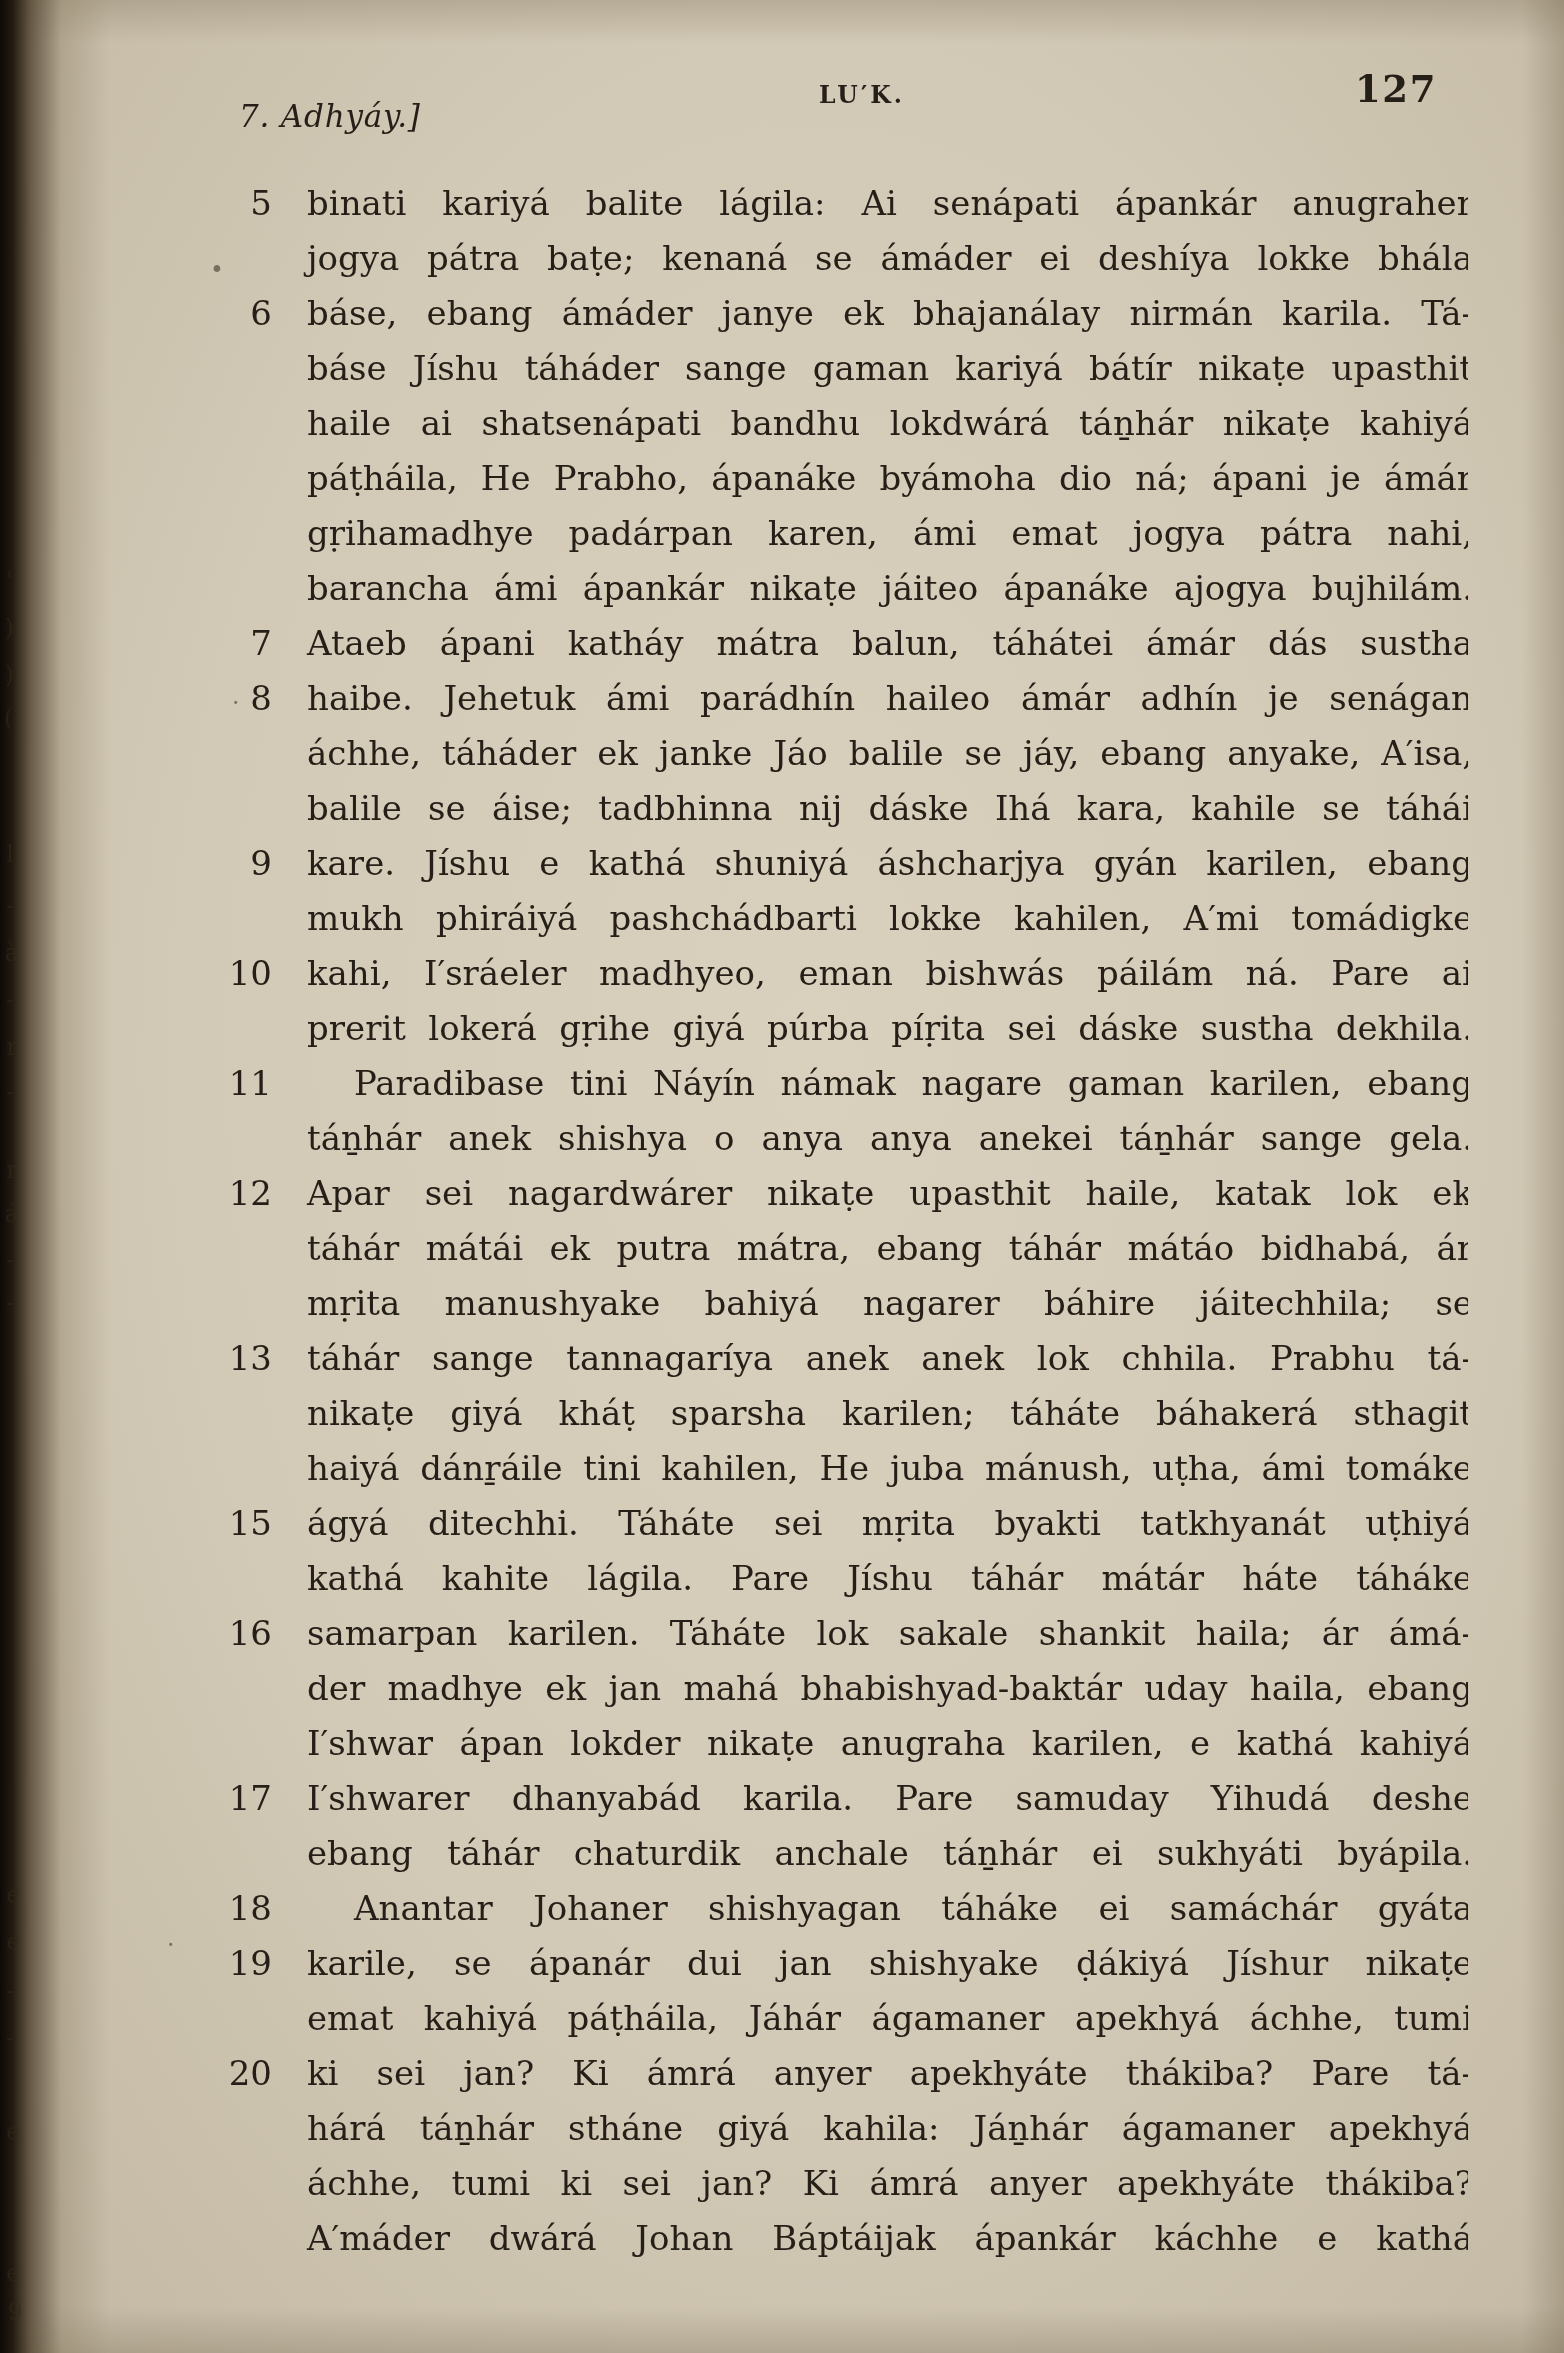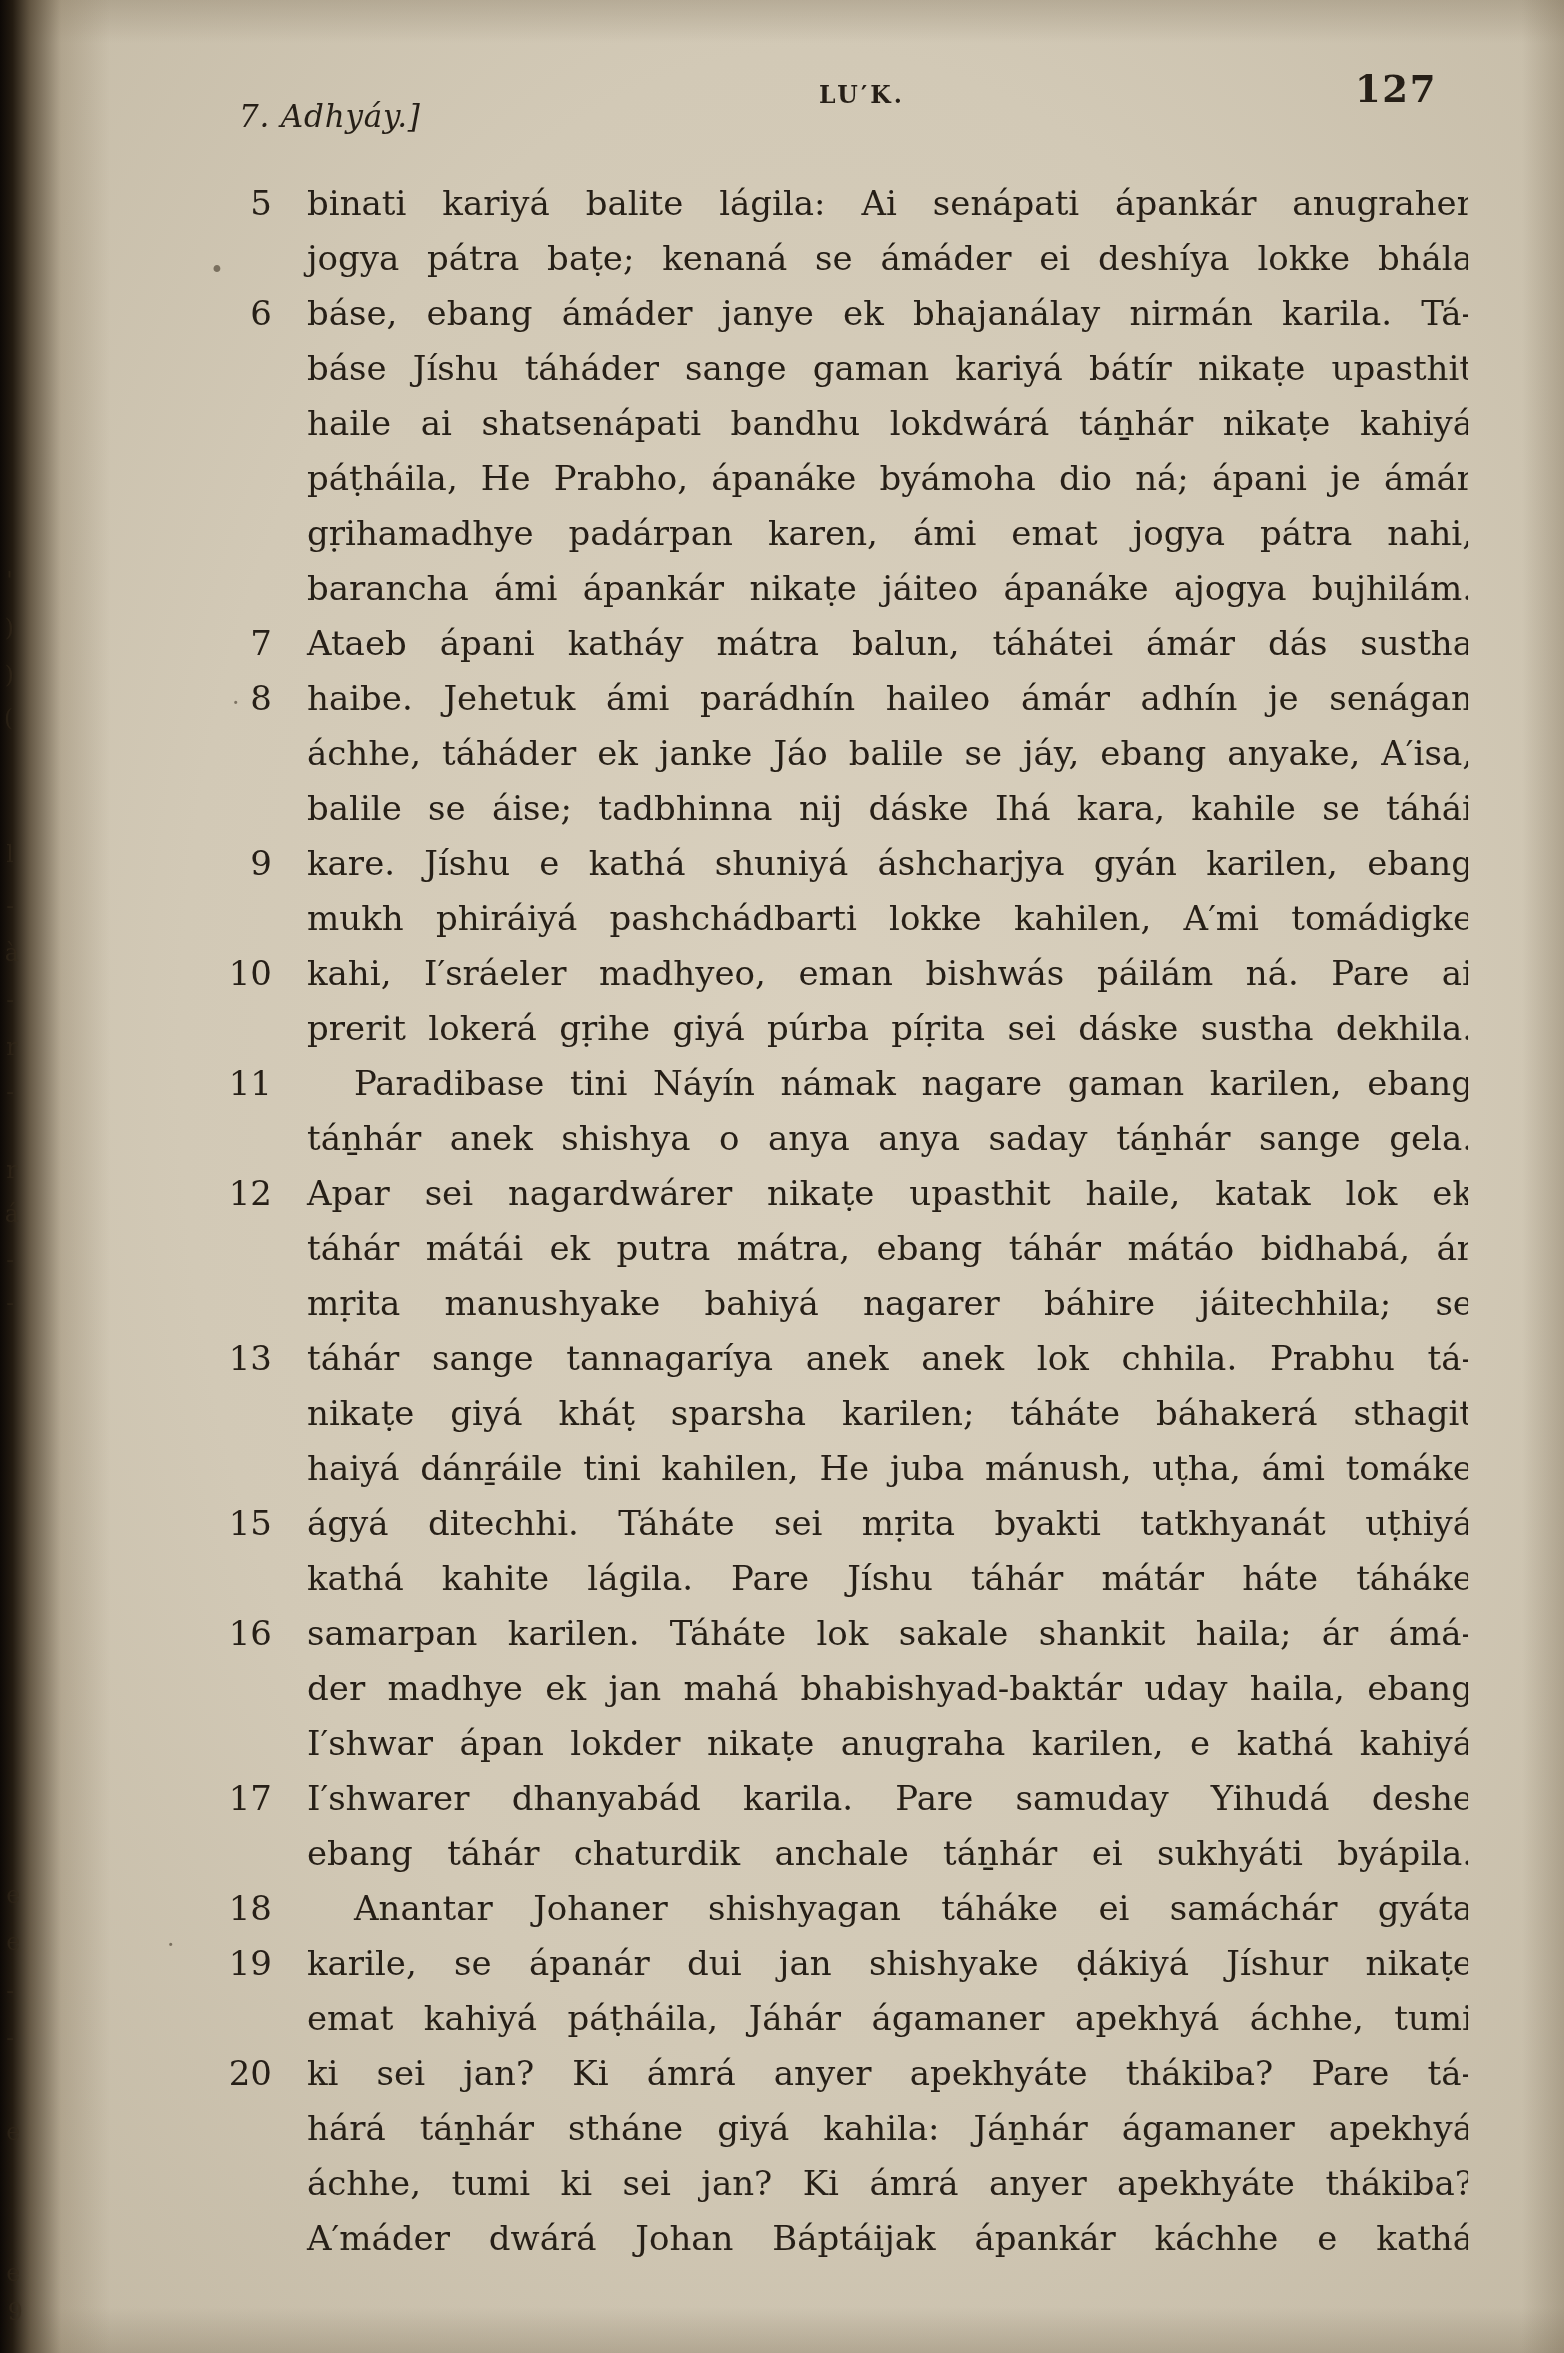--- a/index.html
+++ b/index.html
@@ -125,21 +125,21 @@
     <div class="line">
       <span class="vnum"></span>
       <span class="vtext just">prerit lokerá gṛihe giyá púrba píṛita sei dáske sustha dekhila.</span>
     </div>
     <div class="line">
       <span class="vnum">11</span>
       <span class="vtext just ind">Paradibase tini Náyín námak nagare gaman karilen, ebang</span>
     </div>
     <div class="line">
       <span class="vnum"></span>
-      <span class="vtext just">táṉhár anek shishya o anya anya saday táṉhár sange gela.</span>
+      <span class="vtext just">táṉhár anek shishya o anya anya anekei táṉhár sange gela.</span>
     </div>
     <div class="line">
       <span class="vnum">12</span>
       <span class="vtext just">Apar sei nagardwárer nikaṭe upasthit haile, katak lok ek</span>
     </div>
     <div class="line">
       <span class="vnum"></span>
       <span class="vtext just">táhár mátái ek putra mátra, ebang táhár mátáo bidhabá, ár</span>
     </div>
     <div class="line">

